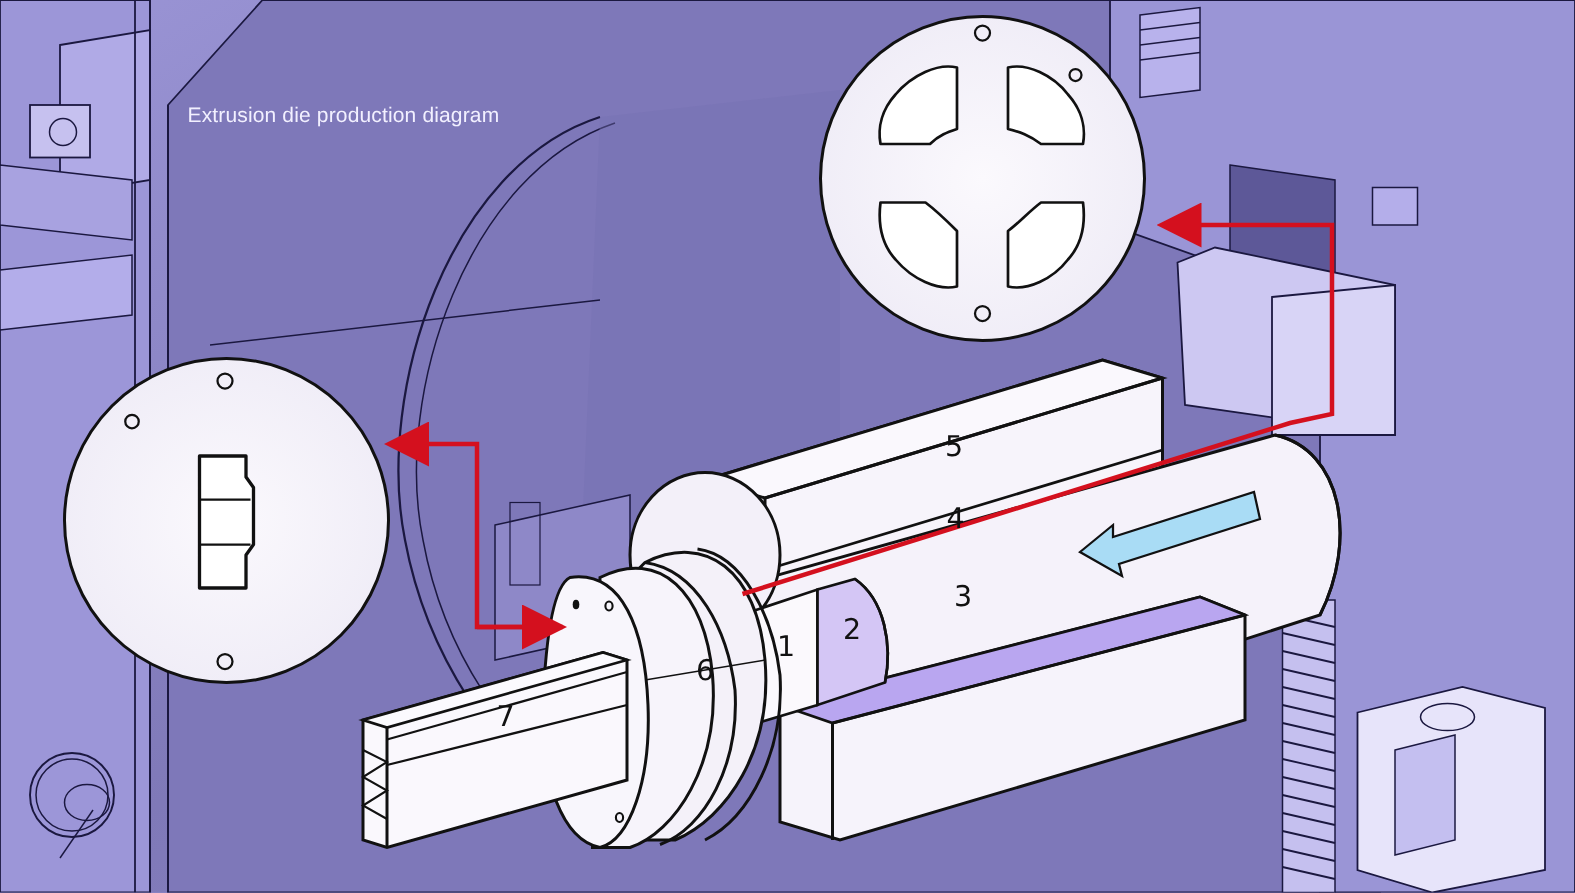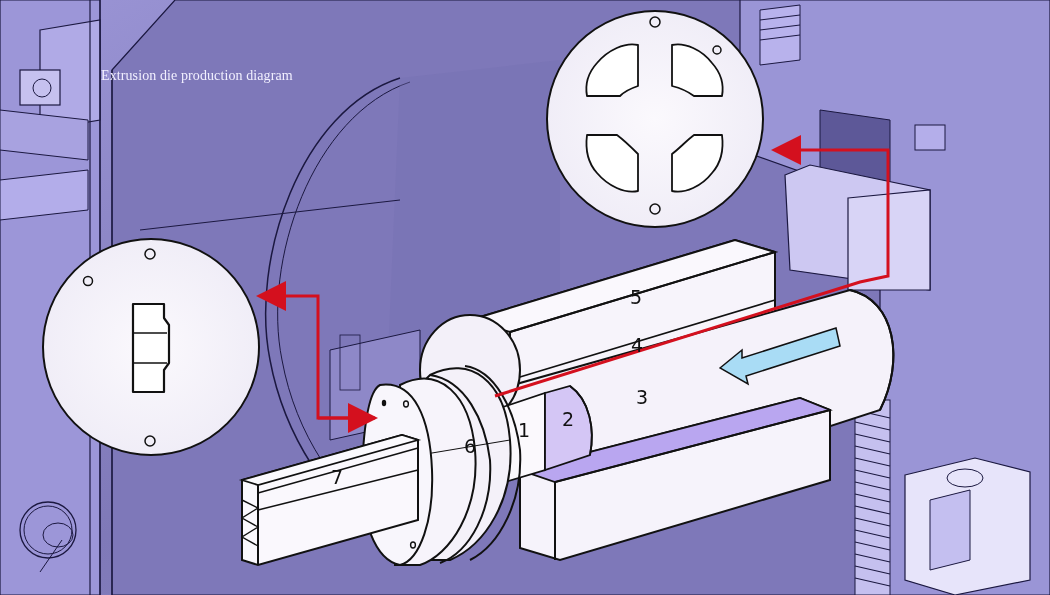--- a/index.html
+++ b/index.html
@@ -1,19 +1,19 @@
 <!DOCTYPE html>
 <html><head>
 <meta charset="utf-8">
 <style>
   html, body { margin:0; padding:0; }
   body { width:1050px; height:595px; overflow:hidden; background:#8a84c4; font-family:"DejaVu Sans", sans-serif; }
   .stage { position:relative; width:1050px; height:595px; overflow:hidden; }
   svg.diagram { position:absolute; left:0; top:0; }
-  .title { position:absolute; left:101px; top:68px; font-size:14px; color:#f2f0ff; letter-spacing:0.1px; font-family:Liberation Serif, serif; }
+  .title { position:absolute; left:101px; top:68px; font-size:14px; color:#f2f0ff; letter-spacing:0.1px; font-family:Liberation Sans, sans-serif;padding-left:24px; }
   .lbl { font-family:"DejaVu Sans", sans-serif; font-size:19px; fill:#111; }
 </style>
 </head>
 <body>
 
 <div class="stage">
 
   <svg class="diagram" width="1050" height="595" viewBox="0 0 1050 595">
     <defs>
       <linearGradient id="bgGrad" x1="0" y1="0" x2="1" y2="1">

